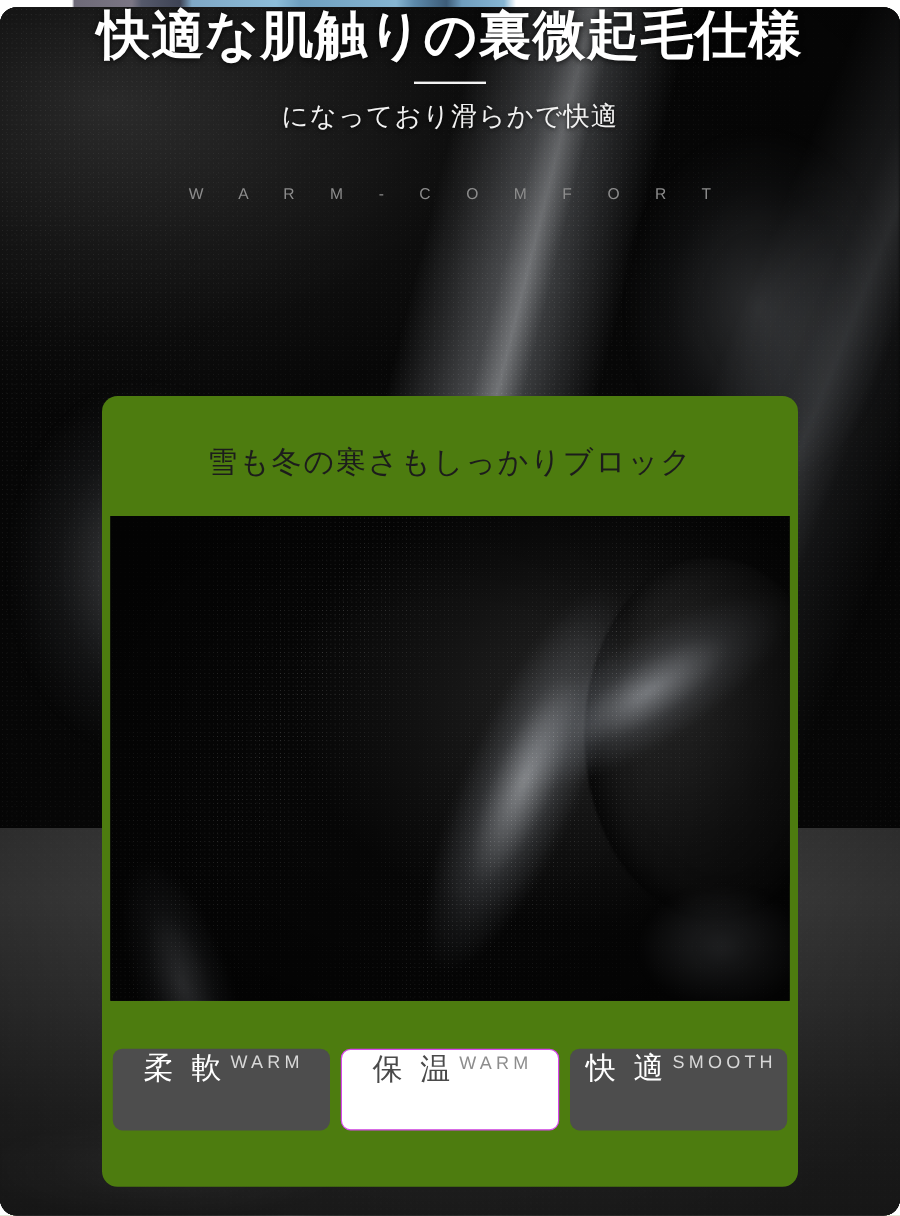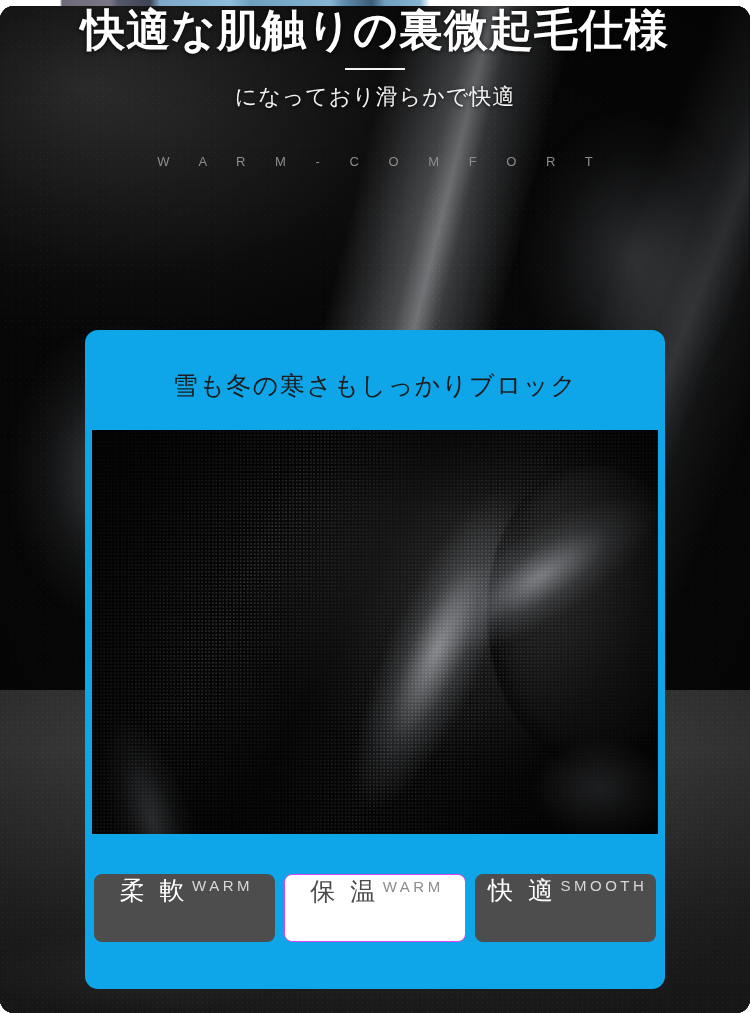--- a/index.html
+++ b/index.html
@@ -121,21 +121,21 @@
   .eyebrow{
     margin-top:42px;
     font-size:13px; color:#8d8d8d; letter-spacing:13px;
     text-indent:13px; font-weight:400;
   }
 
   
   .card{
     position:absolute; left:85px; top:324px;
     width:580px; height:659px;
-    background:#0ea5e9; border-radius:13px;
+    background:#4d7c0f; border-radius:13px;
   }
   .card-title{
     text-align:center; color:#1c1c1c;
     font-size:25px; line-height:32px; font-weight:400;
     letter-spacing:1.5px;
     padding-top:39px;
   }
 
   
   .photo{

